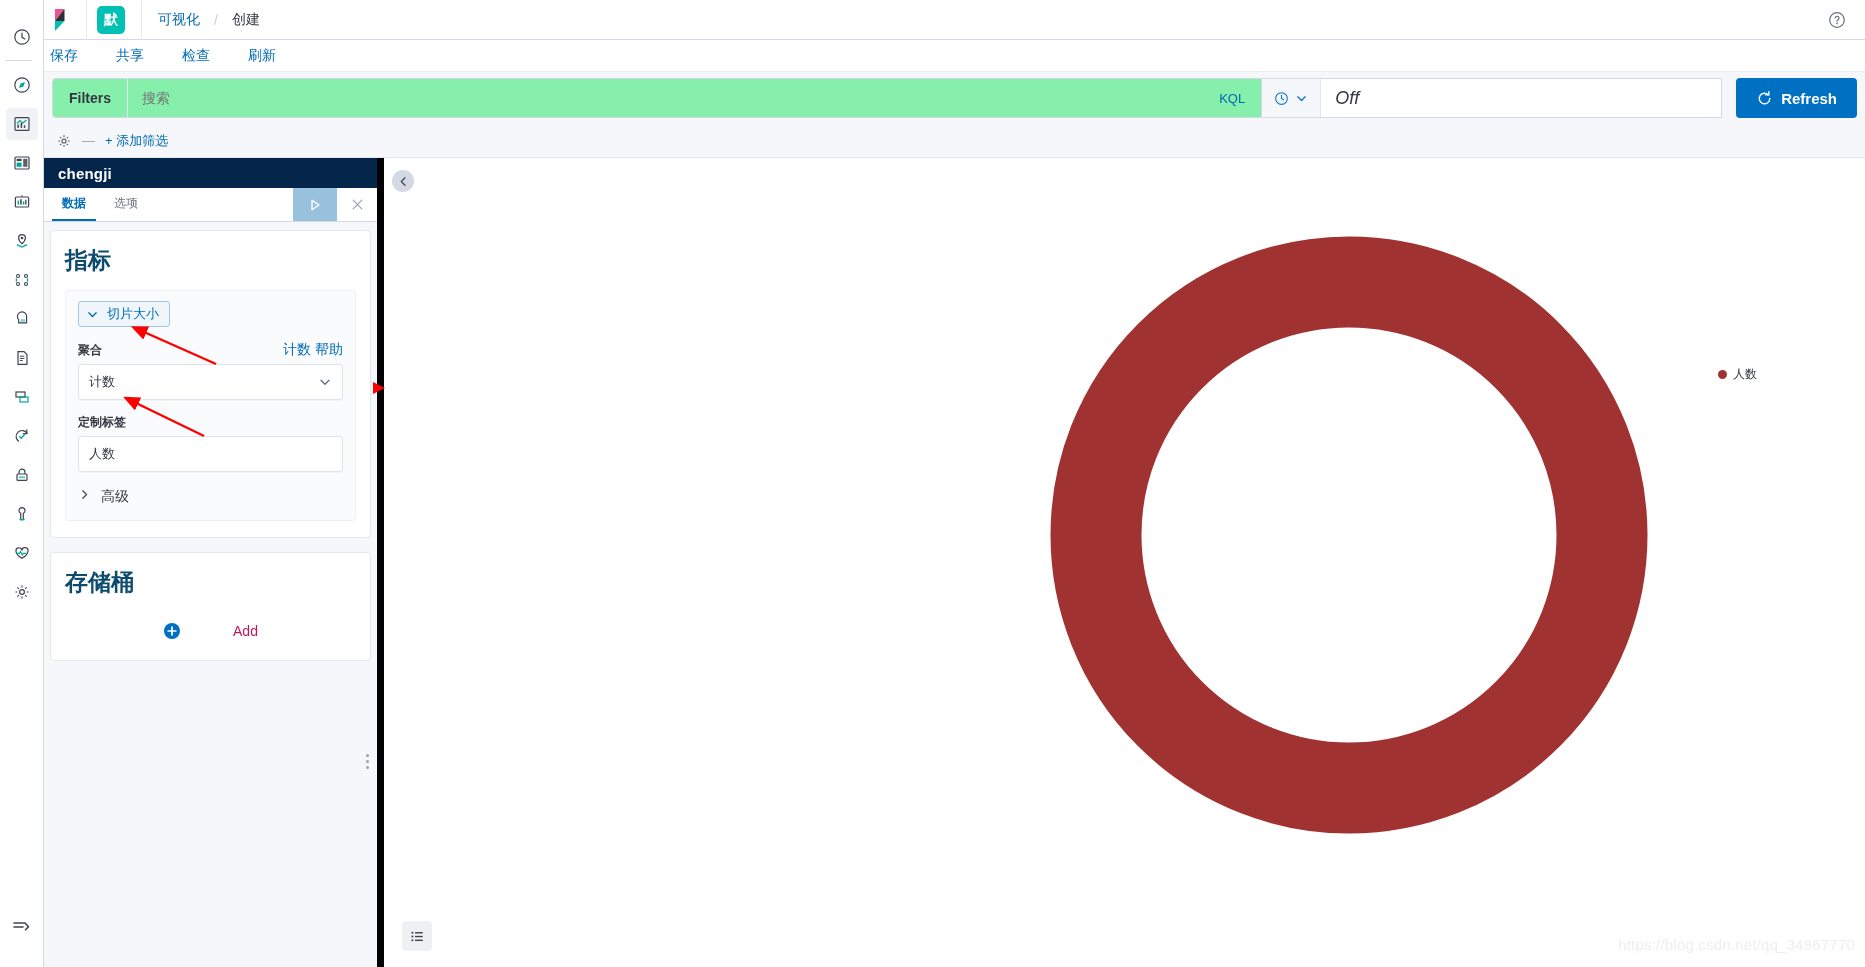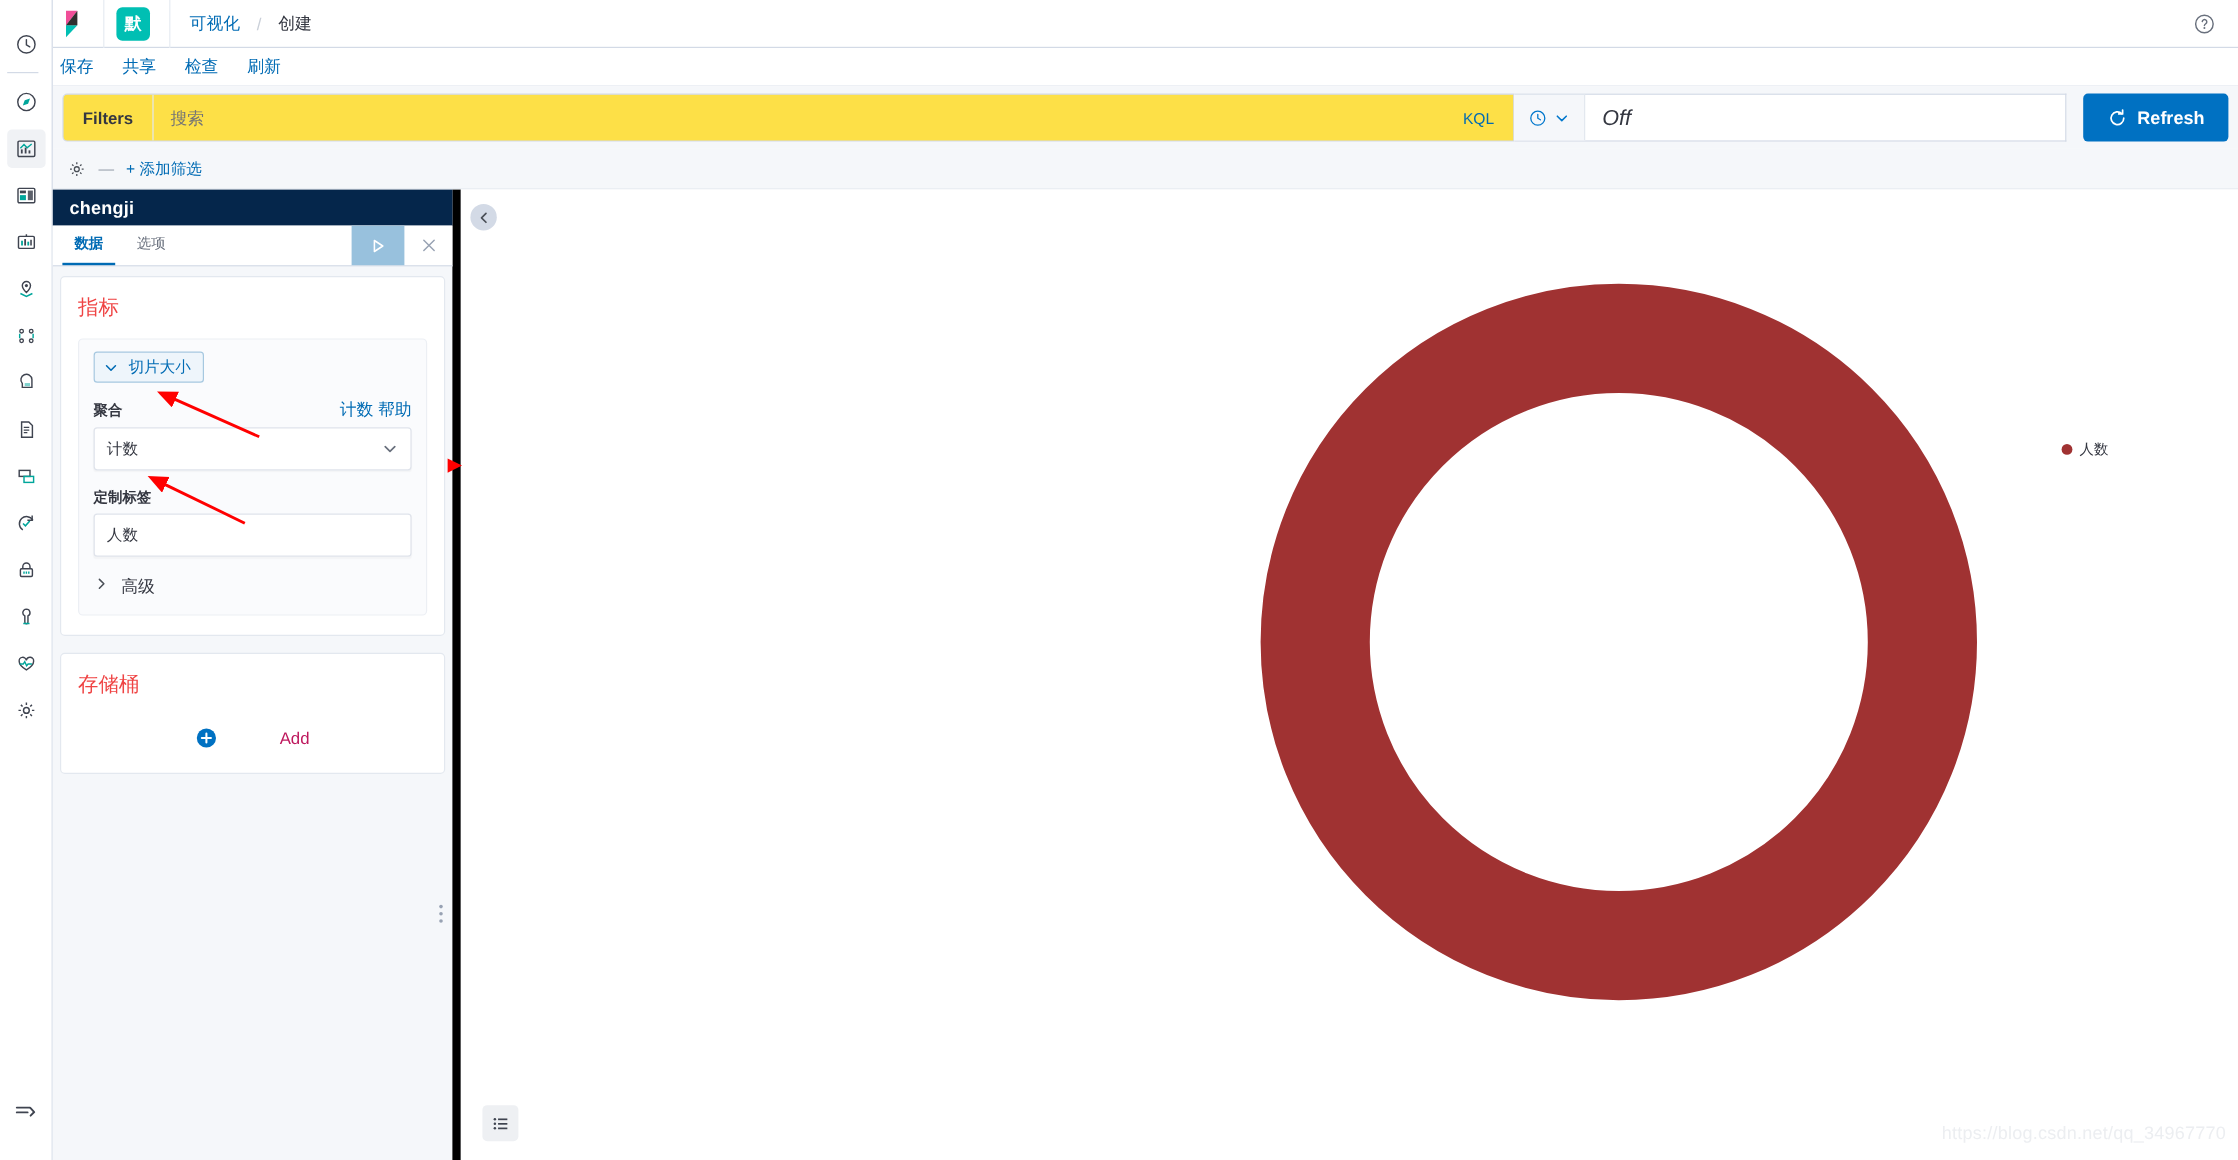--- a/index.html
+++ b/index.html
@@ -48,40 +48,40 @@
   }
   .topdiv2 { width: 1px; height: 40px; background: #e6ebf2; margin: 0 16px 0 12px; }
   .crumb { font-size: 14px; color: #006bb4; cursor: pointer; }
   .crumb.last { color: #343741; }
   .crumb-sep { color: #c9cfd8; margin: 0 14px; font-size: 14px; }
   .top-right { margin-left: auto; padding-right: 12px; display:flex; align-items:center; }
 
   
   .actionbar {
     height: 32px; flex: 0 0 32px; background: #ffffff;
-    display: flex; align-items: center; padding-left: 6px; gap: 24px;
+    display: flex; align-items: center; padding-left: 6px; gap: 38px;
     border-bottom: 1px solid #e9edf3;
   }
   .action-link { font-size: 14px; color: #006bb4; cursor: pointer; }
 
   
   .linkedrow {
     height: 32px; flex: 0 0 32px; background:#ffffff;
     display:flex; align-items:center; padding-left: 8px; gap: 7px;
   }
   .linked-text { font-size: 14px; color: #343741; }
   .linked-name { font-size: 14px; color: #006bb4; font-weight: 600; cursor:pointer; }
 
   
   .querybar {
     flex: 0 0 52px; background: #f5f7fa;
     display: flex; align-items: center; padding: 0 8px; gap: 0;
   }
   .qb-search {
-    flex: 1 1 auto; height: 40px; background: #fde047;
+    flex: 1 1 auto; height: 40px; background: #86efac;
     border: 1px solid #d3dae6; border-radius: 4px 0 0 4px;
     display: flex; align-items: center; min-width: 0;
   }
   .qb-filters-label {
     font-size: 14px; font-weight: bold; color: #343741;
     padding: 0 16px; border-right: 1px solid #e3e8ef; line-height: 38px;
   }
   .qb-input {
     flex: 1 1 auto; border: 0; outline: 0; font-size: 14px;
     padding: 0 14px; color: #69707d; background: transparent;
@@ -133,21 +133,21 @@
   .ed-tab.active { color:#006bb4; border-bottom-color:#006bb4; font-weight:600; }
   .ed-tab-actions { margin-left:auto; display:flex; }
   .ed-apply {
     width: 44px; background:#98c1dd; display:flex; align-items:center; justify-content:center;
     cursor:pointer;
   }
   .ed-close { width:40px; display:flex; align-items:center; justify-content:center; cursor:pointer; }
 
   .ed-scroll { flex:1 1 auto; overflow:hidden; padding: 8px 6px; }
   .card { background:#fff; border:1px solid #e3e8ef; border-radius:4px; padding: 14px 14px 16px 14px; margin-bottom: 14px; }
-  .card-h { font-size: 17px; color:#ef4444; margin-bottom: 14px; }
+  .card-h { font-size: 23px; color:#0c4a6e; margin-bottom: 14px; font-weight: bold; }
   .agg-box { background:#fafbfd; border:1px solid #eceff4; border-radius:4px; padding: 10px 12px 14px 12px; }
   .slice-btn {
     display:inline-flex; align-items:center; gap:8px;
     border:1px solid #a6c8e0; background:#eef5fb; border-radius:3px;
     padding: 3px 10px 3px 7px; color:#006bb4; font-size: 13px; cursor:pointer;
   }
   .frow { display:flex; align-items:baseline; justify-content:space-between; margin: 14px 0 5px 0; }
   .flabel { font-size: 12px; font-weight: bold; color:#343741; }
   .fhelp { font-size: 14px; color:#006bb4; cursor:pointer; }
   .fselect {

